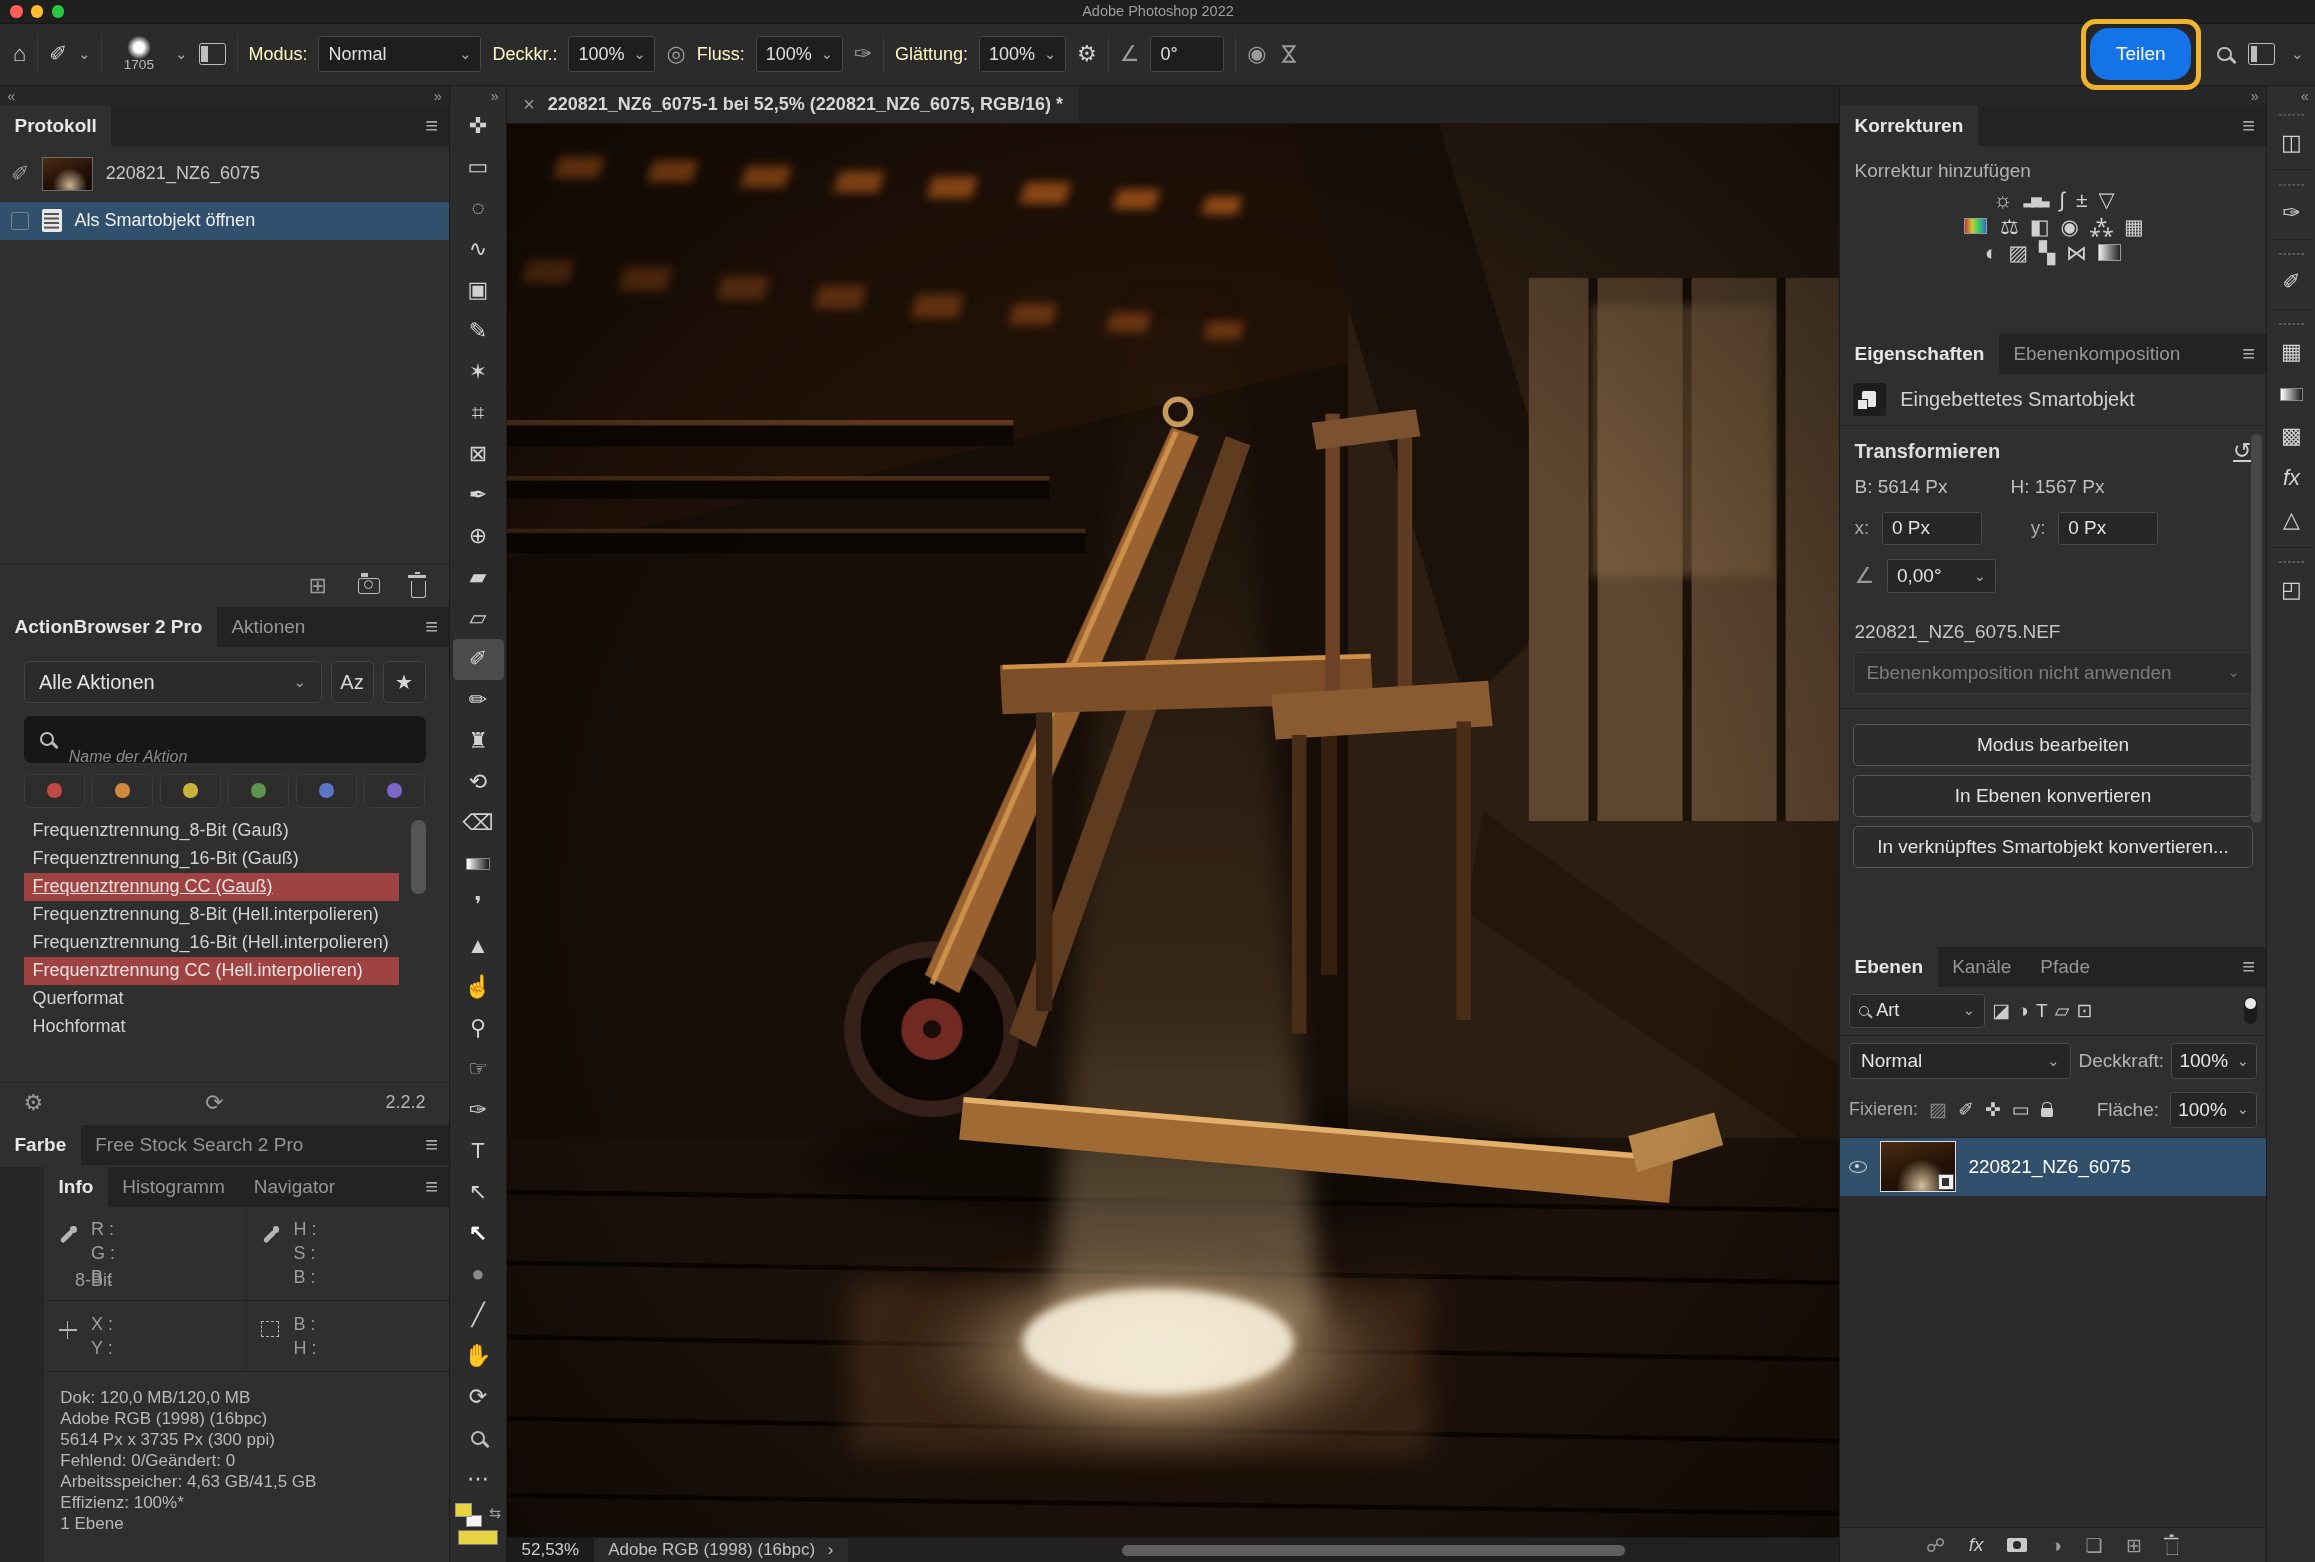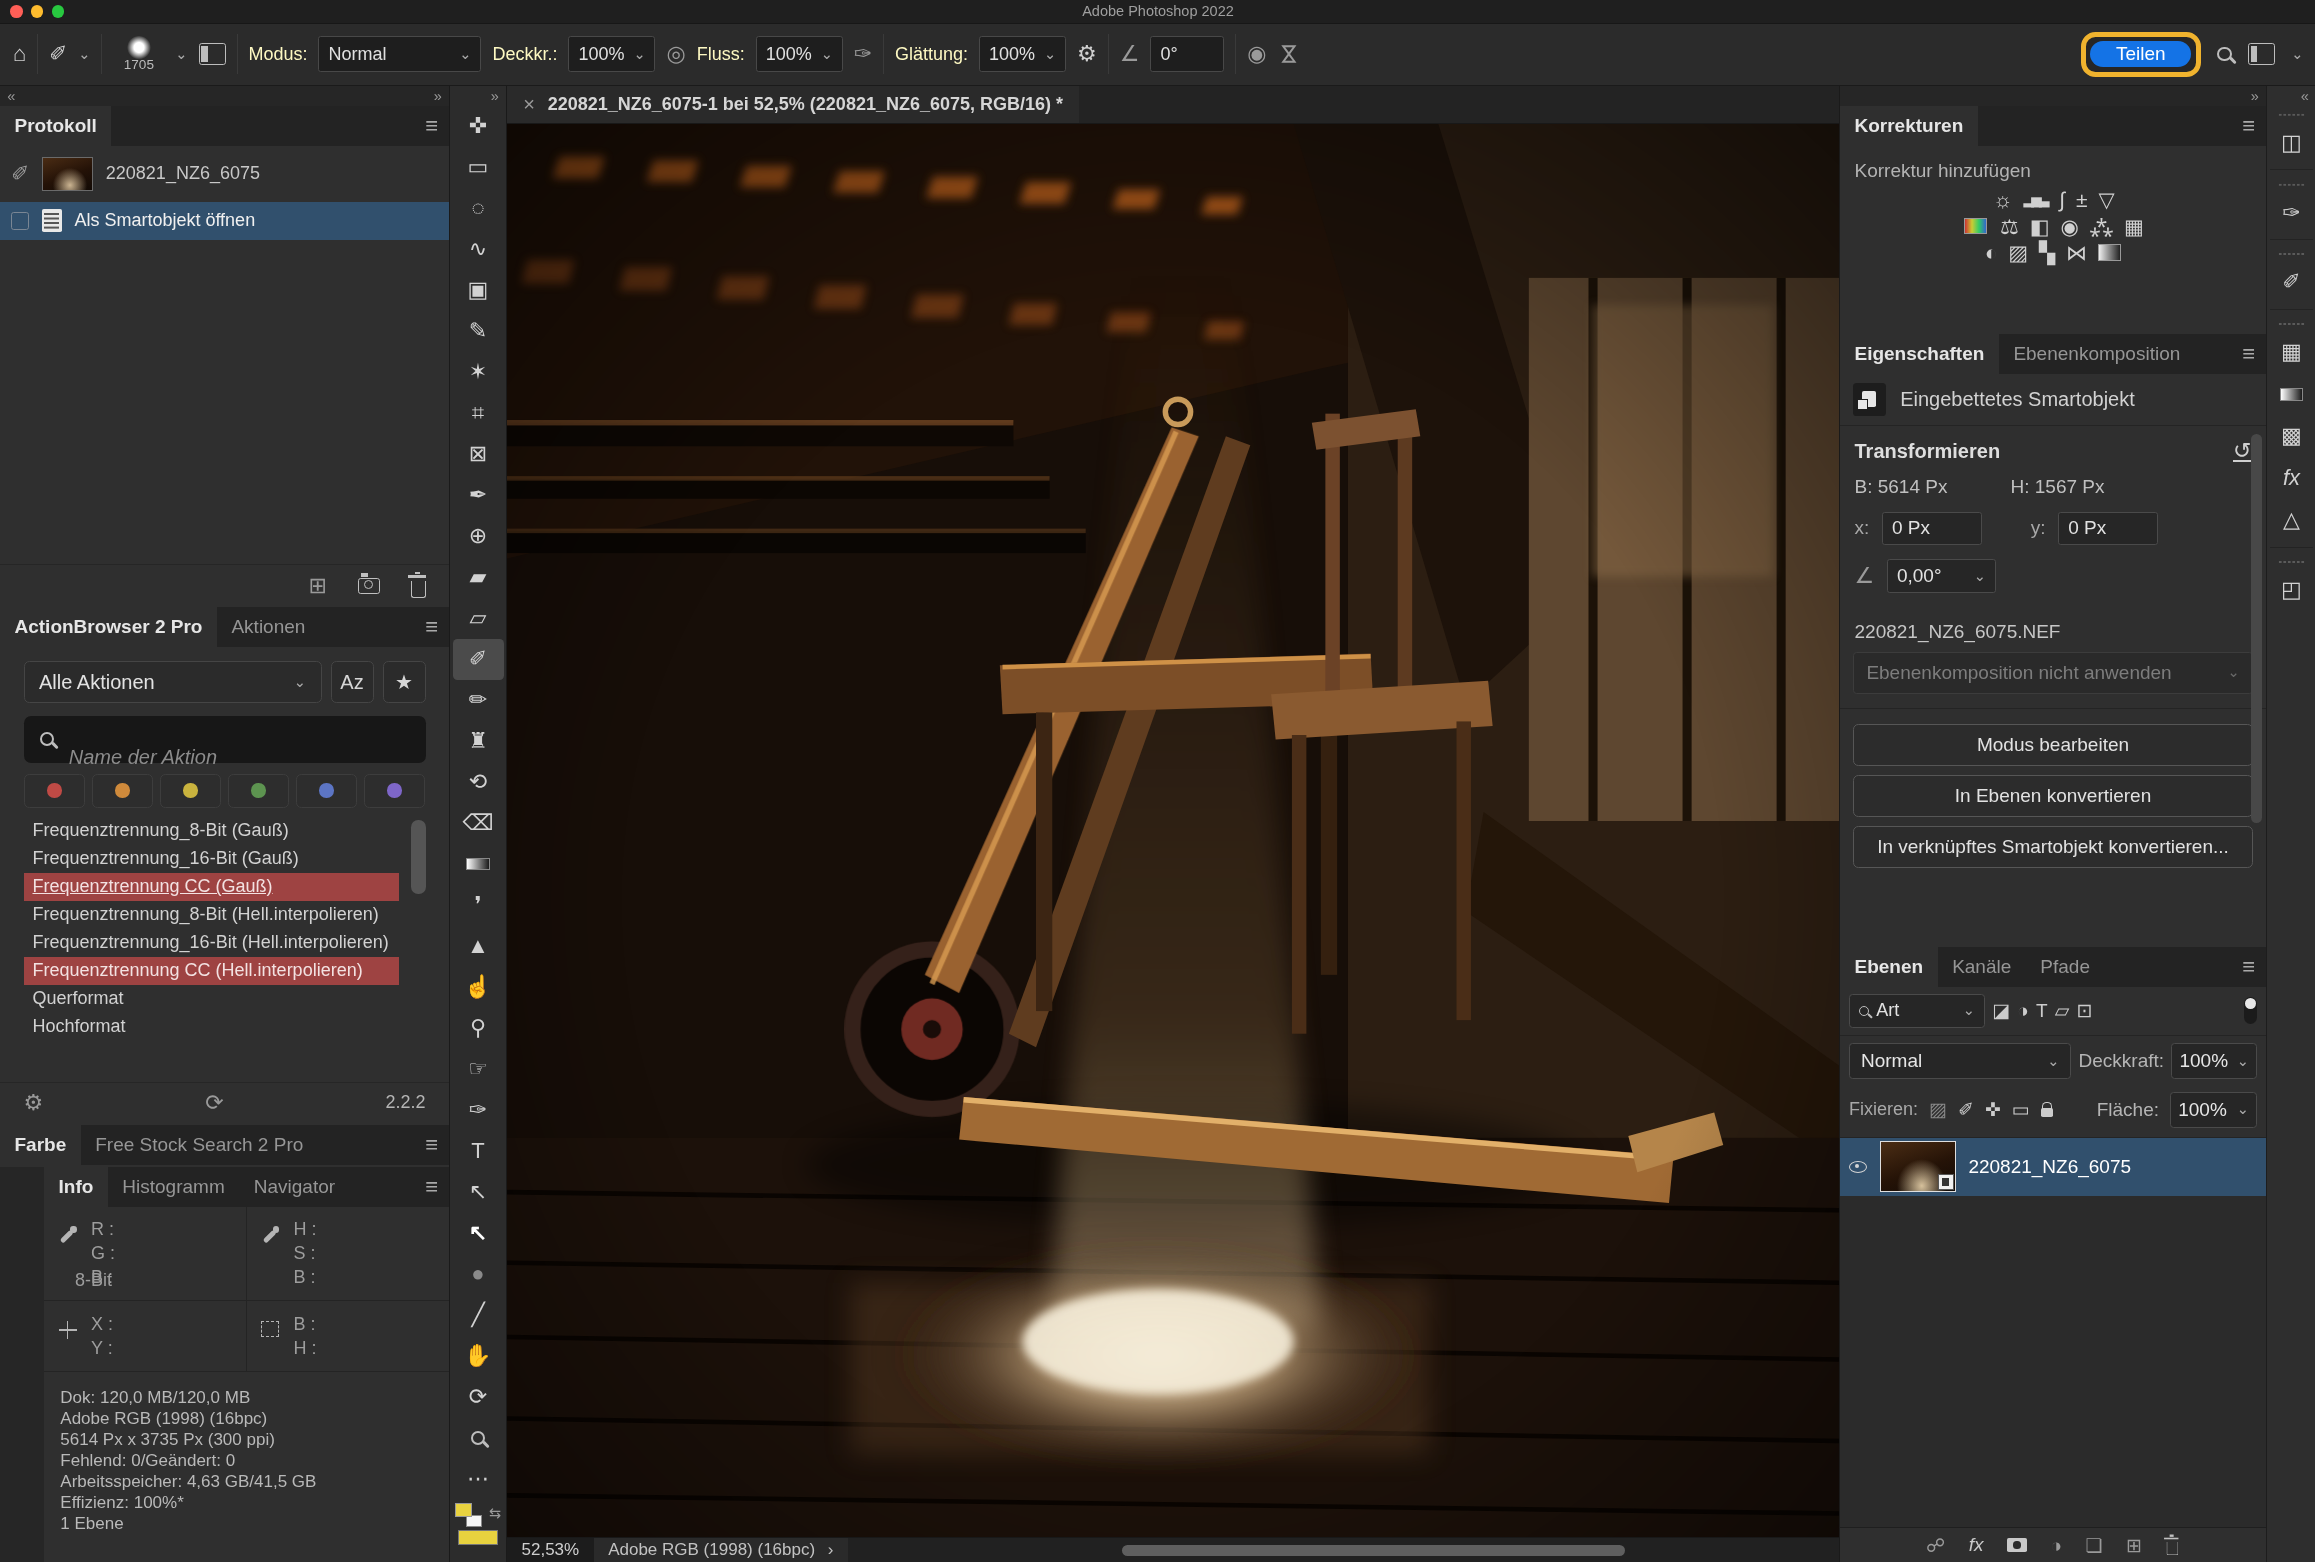--- a/index.html
+++ b/index.html
@@ -19,21 +19,21 @@
   .glyph.dim{color:#9a9a9a;}
   .chev{font-size:14.5px;color:#aaa;line-height:1;}
   .brush-preview{display:flex;flex-direction:column;align-items:center;width:51px;}
   .brush-dot{width:23.5px;height:23.5px;border-radius:50%;background:radial-gradient(circle,#fff 0%,#fff 30%,rgba(255,255,255,0) 72%);}
   .brush-size{font-size:13.6px;color:#bbb;margin-top:-1.8px;}
   .ob-label{font-size:18px;color:#fef9c3;}
   .ps-select{display:flex;align-items:center;justify-content:space-between;background:#1e1e1e;border:0.9px solid #484848;border-radius:2.7px;height:36px;padding:0 9px;color:#e0e0e0;font-size:18px;gap:9px;}
   .ps-field{background:#1e1e1e;border:0.9px solid #484848;border-radius:2.7px;height:36px;padding:0 9px;display:flex;align-items:center;color:#e0e0e0;font-size:18px;}
   .ob-right{margin-left:auto;display:flex;align-items:center;gap:16.3px;}
   .ring{border:5.4px solid;border-radius:14.5px;padding:4.5px;background:#262626;}
-  .teilen-btn{min-width:101px;height:26px;border-radius:19px;color:#fff;font-size:19px;display:flex;align-items:center;justify-content:center;padding:0 22px;}
+  .teilen-btn{min-width:101px;height:52px;border-radius:19px;color:#fff;font-size:19px;display:flex;align-items:center;justify-content:center;padding:0 22px;}
   .mag{width:14.5px;height:14.5px;border:2.7px solid #bdbdbd;border-radius:50%;position:relative;flex:none;}
   .mag::after{content:"";position:absolute;width:8.1px;height:2.7px;background:#bdbdbd;transform:rotate(45deg);right:-7.2px;bottom:-2.7px;border-radius:1.8px;}
   .mag.small{width:10px;height:10px;border-width:1.8px;}
   .mag.small::after{width:6.3px;height:1.8px;right:-5.4px;bottom:-1.8px;}
   .ws-icon{width:27px;height:22px;border:1.8px solid #bdbdbd;border-radius:2.7px;position:relative;}
   .ws-icon::before{content:"";position:absolute;left:1.8px;top:1.8px;bottom:1.8px;width:6.3px;background:#bdbdbd;}
 
   
   .main{display:flex;height:1477px;}
   .left-col{width:450px;display:flex;flex-direction:column;background:#262626;border-right:0.9px solid #1a1a1a;}
@@ -68,21 +68,21 @@
   .icon-trash{width:14.5px;height:17px;border:1.8px solid #c0c0c0;border-top:none;border-radius:0 0 2.7px 2.7px;position:relative;margin-top:6.3px;}
   .icon-trash::before{content:"";position:absolute;top:-5.4px;left:-3.6px;width:18px;height:2.7px;background:#c0c0c0;}
   .icon-trash::after{content:"";position:absolute;top:-9px;left:2.7px;width:5.4px;height:2.7px;background:#c0c0c0;}
 
   
   .actionbrowser{height:518px;}
   .ab-controls{display:flex;gap:9px;padding:14.5px 23.5px 0 23.5px;align-items:center;}
   .ab-dd{flex:1;height:42px;background:#2b2b2b;border:0.9px solid #454545;border-radius:5.4px;display:flex;align-items:center;justify-content:space-between;padding:0 14.5px;color:#e2e2e2;font-size:20px;}
   .ab-btn{width:43px;height:42px;background:#2b2b2b;border:0.9px solid #454545;border-radius:5.4px;display:flex;align-items:center;justify-content:center;color:#d6d6d6;font-size:20px;}
   .ab-search{margin:12.7px 23.5px 0 23.5px;height:47px;background:#171717;border-radius:7.2px;display:flex;align-items:center;gap:14.5px;padding:0 16.3px;}
-  .ab-search .ph{color:#8b8b8b;font-style:italic;font-size:20px;margin-top:36px;}
+  .ab-search .ph{color:#8b8b8b;font-style:italic;font-size:16px;margin-top:36px;}
   .ab-dots{display:flex;gap:6.3px;margin:11px 23.5px 0 23.5px;}
   .dot-btn{flex:1;height:34px;background:#2d2d2d;border:0.9px solid #3d3d3d;border-radius:5.4px;display:flex;align-items:center;justify-content:center;}
   .dot{width:14.5px;height:14.5px;border-radius:50%;}
   .ab-list{margin:9px 23.5px 0 23.5px;position:relative;flex:1;overflow:hidden;}
   .ab-row{height:28px;display:flex;align-items:center;padding:0 9px;font-size:18px;color:#d2d2d2;width:calc(100% - 27px);}
   .ab-row.hl{color:#f3e2e2;}
   .ab-scroll{position:absolute;right:0;top:3.6px;width:14.5px;height:74px;background:#555;border-radius:7.2px;}
   .ab-foot{display:flex;align-items:center;justify-content:space-between;padding:9px 23.5px 11px 23.5px;border-top:0.9px solid #262626;color:#b5b5b5;}
 
   

